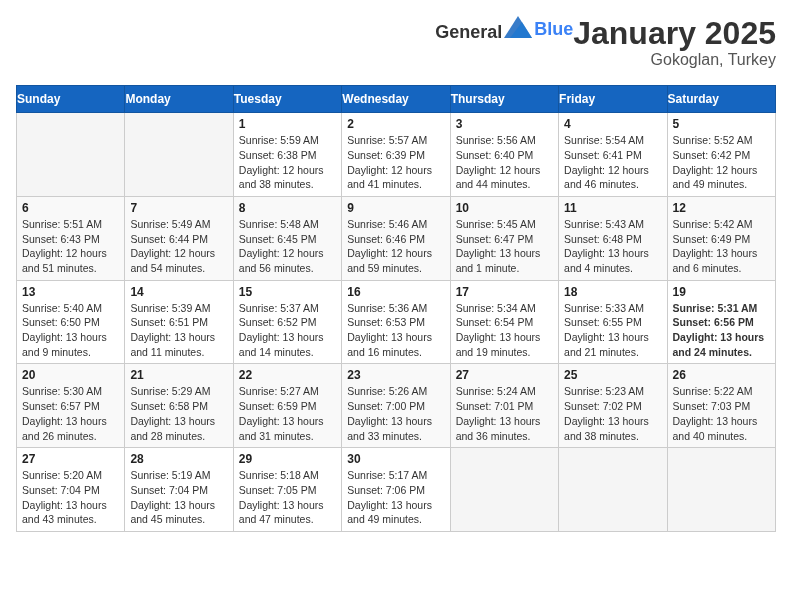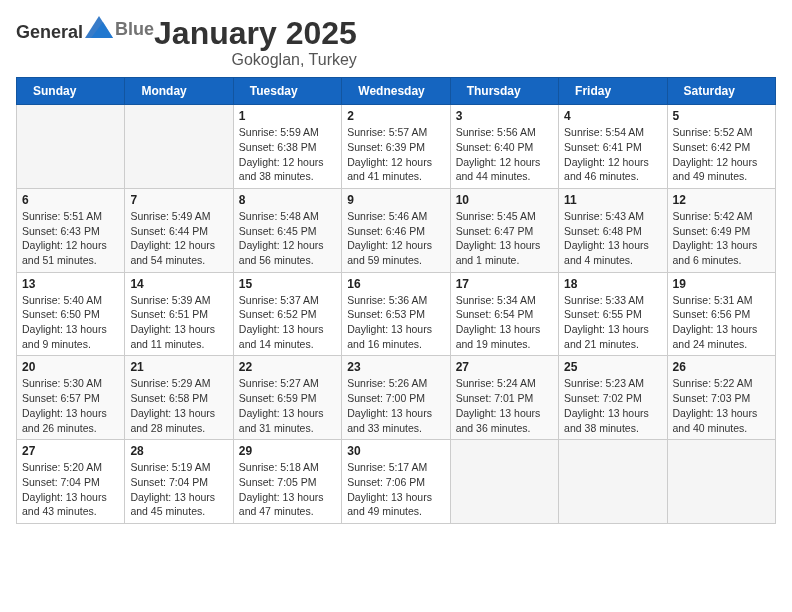--- a/index.html
+++ b/index.html
@@ -5,37 +5,37 @@
     * { box-sizing: border-box; margin: 0; padding: 0; }
     body {
       font-family: Arial, sans-serif;
       background: #fff;
       width: 792px;
       min-height: 612px;
       padding: 16px;
     }
     .header {
       display: flex;
-      justify-content: flex-start;
+      justify-content: flex-end;
       align-items: flex-start;
-      margin-bottom: 8px;
+      margin-bottom: 16px;
     }
     .logo {
       display: flex;
       align-items: center;
     }
     .logo-text-general {
       font-size: 18px;
       font-weight: bold;
       color: #333;
     }
     .logo-text-blue {
       font-size: 18px;
       font-weight: bold;
-      color: #737373;
+      color: #3b82f6;
     }
     .logo-icon {
       width: 28px;
       height: 22px;
       margin-left: 2px;
       display: inline-block;
     }
     .title-block {
       text-align: right;
     }
@@ -50,21 +50,21 @@
       color: #555;
     }
     table {
       width: 100%;
       border-collapse: collapse;
       font-size: 11px;
     }
     thead tr th {
       background-color: #1565c0;
       color: #fff;
-      padding: 6px 16px;
+      padding: 6px 0;
       text-align: left;
       font-size: 12px;
       font-weight: bold;
       border: 1px solid #1255a0;
     }
     tbody tr td {
       border: 1px solid #ccc;
       padding: 4px 5px;
       vertical-align: top;
       width: 14.28%;
@@ -179,21 +179,21 @@
 Daylight: 13 hours and 14 minutes.</span></td>
         <td><span class="day-num">16</span><span class="day-info" style="white-space: pre-line;">Sunrise: 5:36 AM
 Sunset: 6:53 PM
 Daylight: 13 hours and 16 minutes.</span></td>
         <td><span class="day-num">17</span><span class="day-info" style="white-space: pre-line;">Sunrise: 5:34 AM
 Sunset: 6:54 PM
 Daylight: 13 hours and 19 minutes.</span></td>
         <td><span class="day-num">18</span><span class="day-info" style="white-space: pre-line;">Sunrise: 5:33 AM
 Sunset: 6:55 PM
 Daylight: 13 hours and 21 minutes.</span></td>
-        <td><span class="day-num">19</span><span class="day-info" style="white-space: pre-line;">Sunrise: 5:31 AM
+        <td><span class="day-num">19</span><span class="day-info" style="white-space: pre-line; font-weight: bold;">Sunrise: 5:31 AM
 Sunset: 6:56 PM
 Daylight: 13 hours and 24 minutes.</span></td>
       </tr>
       <tr>
         <td><span class="day-num">20</span><span class="day-info" style="white-space: pre-line;">Sunrise: 5:30 AM
 Sunset: 6:57 PM
 Daylight: 13 hours and 26 minutes.</span></td>
         <td><span class="day-num">21</span><span class="day-info" style="white-space: pre-line;">Sunrise: 5:29 AM
 Sunset: 6:58 PM
 Daylight: 13 hours and 28 minutes.</span></td>

